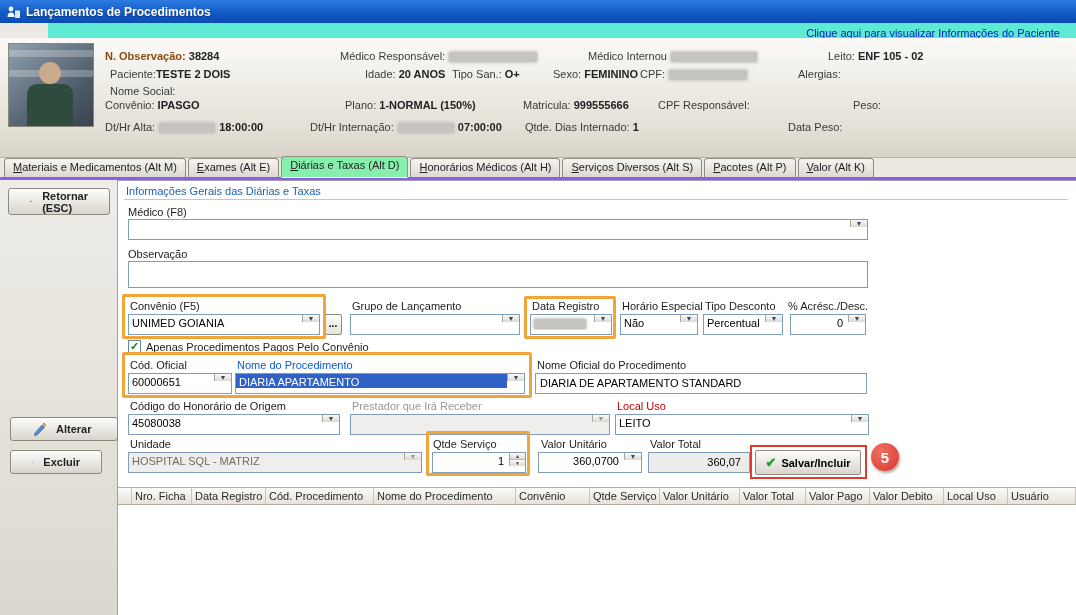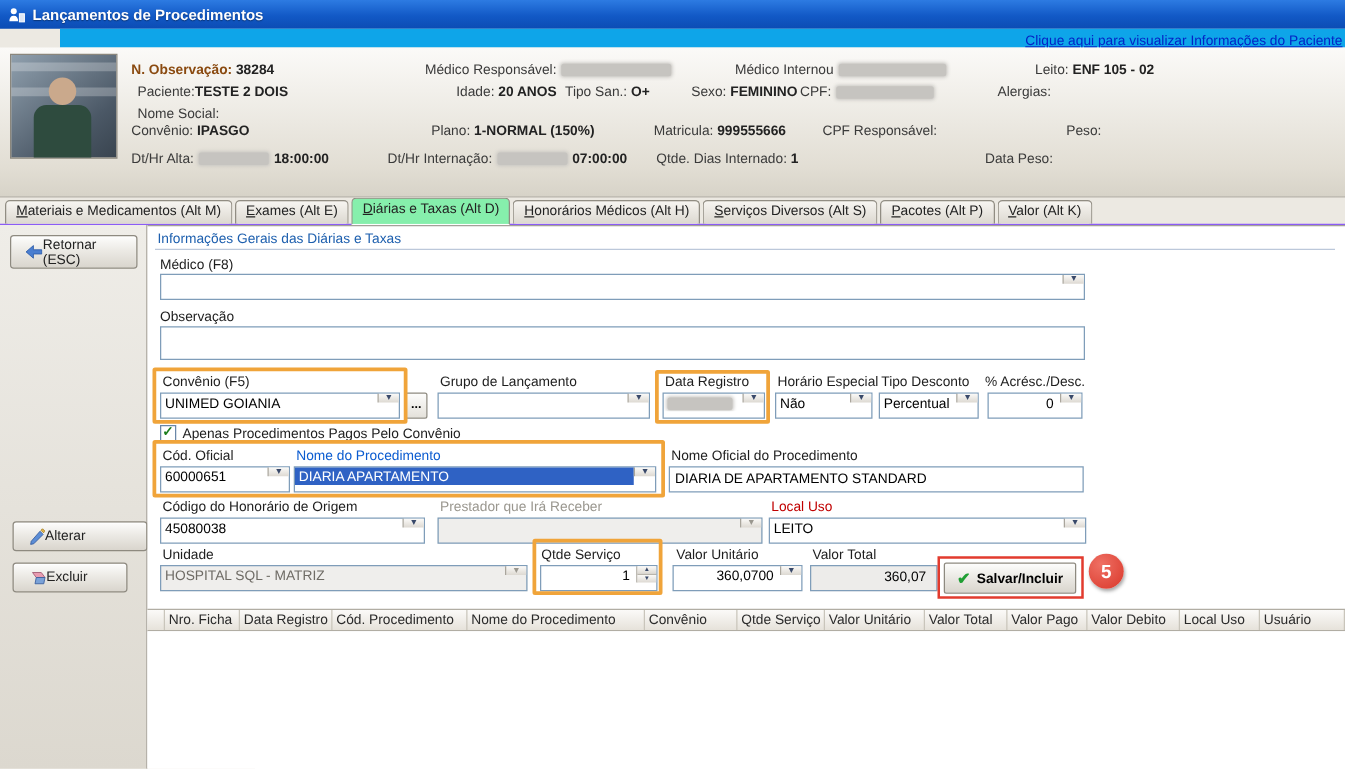--- a/index.html
+++ b/index.html
@@ -7,53 +7,53 @@
   body { font-family:"Liberation Sans", sans-serif; background:#ece9e2; }
   #app { position:relative; width:1076px; height:615px; overflow:hidden; background:#ece9e2; }
 
   
   .titlebar { position:absolute; top:0; left:0; right:0; height:23px;
     background:linear-gradient(#2d7be2,#1259c6 55%,#0b4cb4); color:#fff;
     display:flex; align-items:center; padding-left:6px; }
   .titlebar .ttl { font-size:12px; font-weight:bold; margin-left:6px; text-shadow:0 1px 1px rgba(0,0,0,.4); }
 
   
-  .linkrow { position:absolute; top:23px; left:0; right:0; height:15px; background:#0ea5e9; text-align:right; padding-right:2px;margin-left:48px; }
+  .linkrow { position:absolute; top:23px; left:0; right:0; height:15px; background:#5eead4; text-align:right; padding-right:16px;margin-left:48px; }
   .linkrow a { font-size:11px; color:#0424c6; text-decoration:underline; cursor:pointer; }
 
   
   .patient { position:absolute; top:38px; left:0; right:0; height:120px;
     background:linear-gradient(#fbfaf8,#e2ded4 80%,#d7d3c8); border-bottom:1px solid #b5b1a8; }
   .photo { position:absolute; left:8px; top:5px; width:86px; height:84px; border:1px solid #8a867c;
     background:linear-gradient(135deg,#8violet) ; background:linear-gradient(140deg,#90a0ae,#4b5866 70%,#39444f); overflow:hidden; }
   .photo .shelf { position:absolute; left:0; right:0; height:7px; background:rgba(255,255,255,.25); }
   .photo .head { position:absolute; left:30px; top:18px; width:22px; height:22px; border-radius:50%; background:#caa98c; }
   .photo .body { position:absolute; left:18px; top:40px; width:46px; height:44px; border-radius:10px 10px 0 0; background:#2e4b3e; }
   .photo .shirt { position:absolute; left:33px; top:40px; width:16px; height:30px; background:#e8e4da; }
   .pf { position:absolute; font-size:11px; color:#222; white-space:nowrap; }
   .pf .pl { color:#3a3a3a; }
   .pf .pl.em { color:#8a4a10; font-weight:bold; }
   .pf b { font-weight:bold; }
   .blur { display:inline-block; height:10px; border-radius:2px; background:#c6c4c0; box-shadow:0 0 3px 1px #c9c7c3; vertical-align:middle; margin:0 4px 1px 4px; }
 
   
-  .tabbar { position:absolute; top:158px; left:0; right:0; height:22px; display:flex; align-items:flex-end; padding-left:4px; border-bottom:1px solid #8b5cf6; }
+  .tabbar { position:absolute; top:158px; left:0; right:0; height:22px; display:flex; align-items:flex-end; padding-left:4px; border-bottom:3px solid #8b5cf6; }
   .tab { height:19px; padding:2px 8px 0 8px; background:linear-gradient(#f7f5f1,#dcd8d0); border:1px solid #918d83; border-bottom:none;
     border-radius:4px 4px 0 0; margin-right:2px; font-size:11px; color:#222; cursor:pointer; white-space:nowrap; }
   .tab span { display:block; }
   .tab span::first-letter { text-decoration:underline; }
   .tab.active { height:22px; background:#86efac; position:relative; z-index:2; margin-bottom:-1px; border-bottom:1px solid #fff; }
 
   
   .content { position:absolute; top:180px; left:0; right:0; bottom:0; }
   .sidebar { position:absolute; left:0; top:0; width:118px; bottom:0;
     background:linear-gradient(#efede8,#dcd8cf); border-right:1px solid #a5a199; }
-  .sidebtn { position:absolute; display:flex; align-items:center; gap:0; padding:0 11px;
+  .sidebtn { position:absolute; display:flex; align-items:center; gap:10px; padding:0 21px;
     background:linear-gradient(#fdfdfc,#eceae5 45%,#d9d5cd); border:1px solid #8e8a80; border-radius:3px;
-    font-size:11px; font-weight:normal; color:#222; cursor:pointer; box-shadow:0 1px 1px rgba(255,255,255,.8) inset; }
+    font-size:11px; font-weight:bold; color:#222; cursor:pointer; box-shadow:0 1px 1px rgba(255,255,255,.8) inset; }
   .main { position:absolute; left:118px; top:0; right:0; bottom:0; background:#fff; border-top:1px solid #a5a199; }
 
   .sectitle { position:absolute; left:8px; top:4px; font-size:11px; color:#1d5fae; white-space:nowrap; }
   .secline { position:absolute; left:6px; right:8px; top:18px; border-bottom:1px solid #bcc8da; }
 
   .lbl { position:absolute; font-size:11px; color:#1d1d1d; white-space:nowrap; }
   .lbl.blue { color:#0a5bd0; }
   .lbl.red { color:#c00000; }
   .lbl.gray { color:#9a978f; }
 

